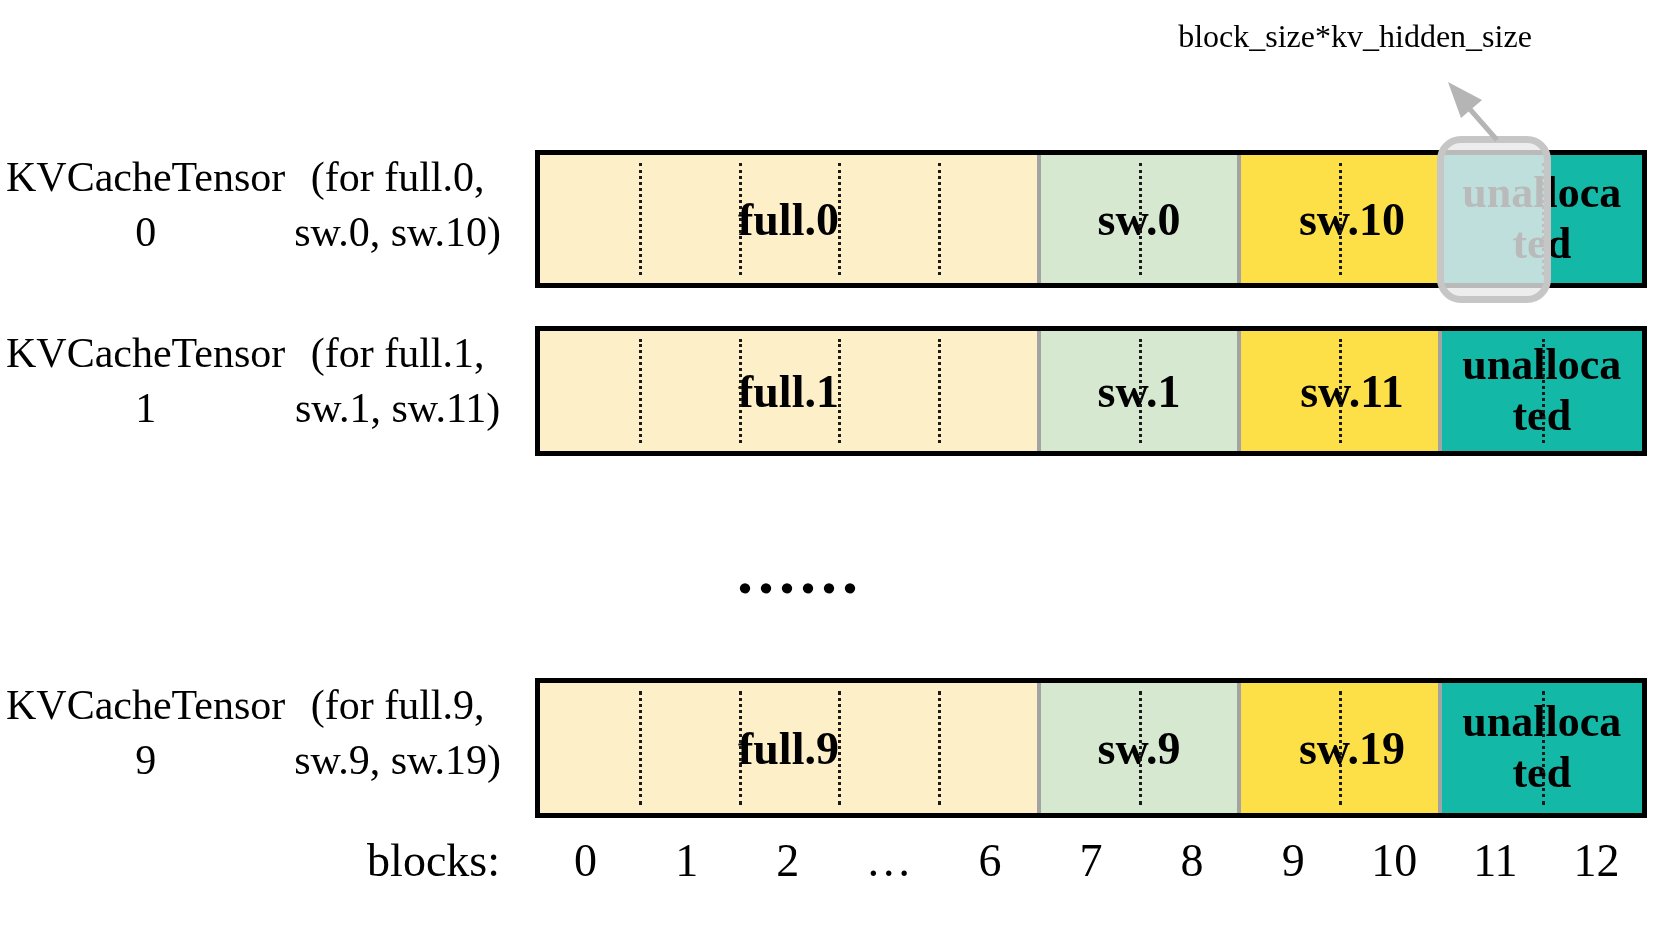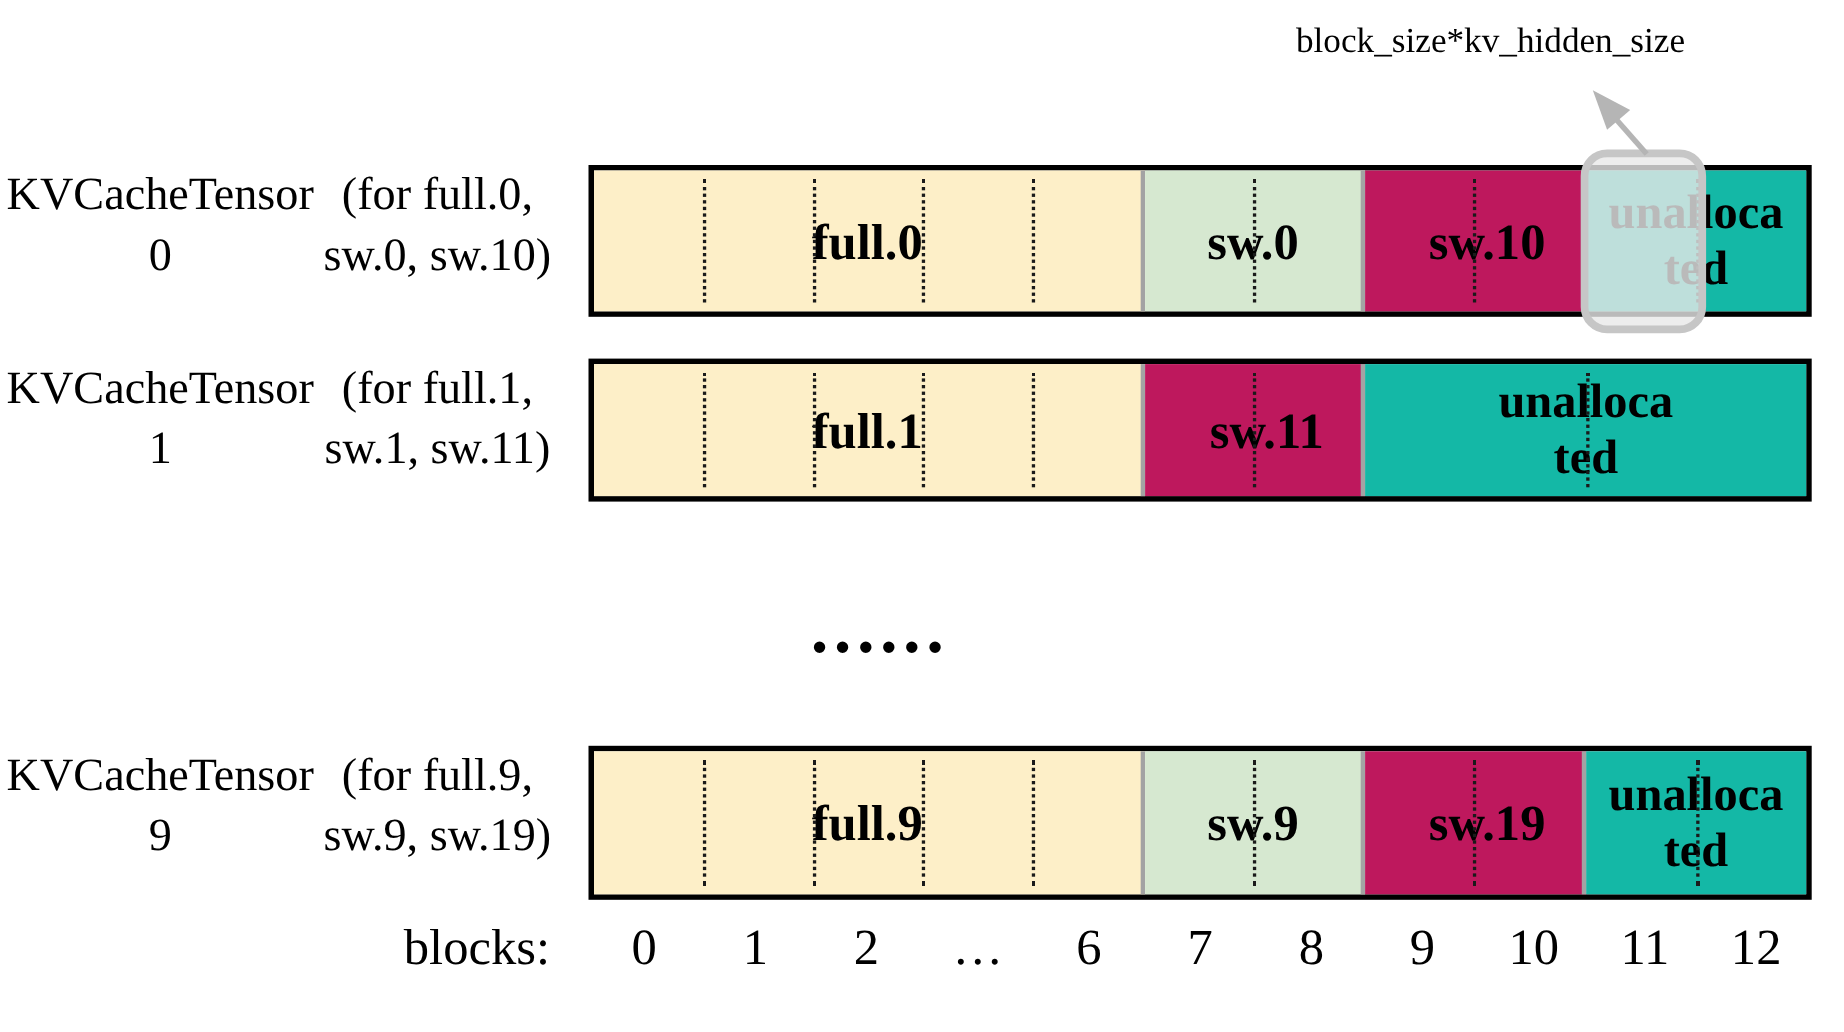--- a/index.html
+++ b/index.html
@@ -30,21 +30,21 @@
   .bar-1{top:326px;height:130px;}
   .bar-9{top:678px;height:140px;}
   .seg{
     position:relative;height:100%;box-sizing:border-box;
     display:flex;align-items:center;justify-content:center;
     font-weight:bold;font-size:46px;
   }
   .seg.sep{border-right:4px solid #a3a3a3;}
   .seg-full{width:45.4545%;background:#fdefc8;}
   .seg-sw{width:18.1818%;background:#d6e8d0;}
-  .seg-sw1x{width:18.1818%;background:#be185d;padding-left:25px;}
+  .seg-sw1x{width:18.1818%;background:#fde047;padding-left:25px;}
   .seg-unalloc{flex:1;background:#14b8a6;font-size:44px;line-height:1.15;text-align:center;}
   .dl{position:absolute;top:8px;bottom:8px;width:0;border-left:3px dotted #1a1a1a;}
   .dl-20{left:20%;} .dl-40{left:40%;} .dl-60{left:60%;} .dl-80{left:80%;} .dl-50{left:50%;}
   
   .highlight{
     position:absolute;left:1437px;top:136px;width:114px;height:167px;
     box-sizing:border-box;border:7px solid #c6c6c6;border-radius:24px;
     background:rgba(232,232,232,0.8);z-index:5;
   }
   
@@ -113,20 +113,24 @@
     <span>(for full.1, sw.1, sw.11)</span>
   </div>
   <div class="bar bar-1">
     <div class="seg seg-full sep">
       <i class="dl dl-20"></i>
       <i class="dl dl-40"></i>
       <i class="dl dl-60"></i>
       <i class="dl dl-80"></i>
       <span>full.1</span>
     </div>
+    <div class="seg seg-sw sep">
+      <i class="dl dl-50"></i>
+      <span>sw.1</span>
+    </div>
     <div class="seg seg-sw1x sep">
       <i class="dl dl-50"></i>
       <span>sw.11</span>
     </div>
     <div class="seg seg-unalloc">
       <i class="dl dl-50"></i>
       <span>
         <span>unalloca</span><br>
         <span>ted</span>
       </span>

